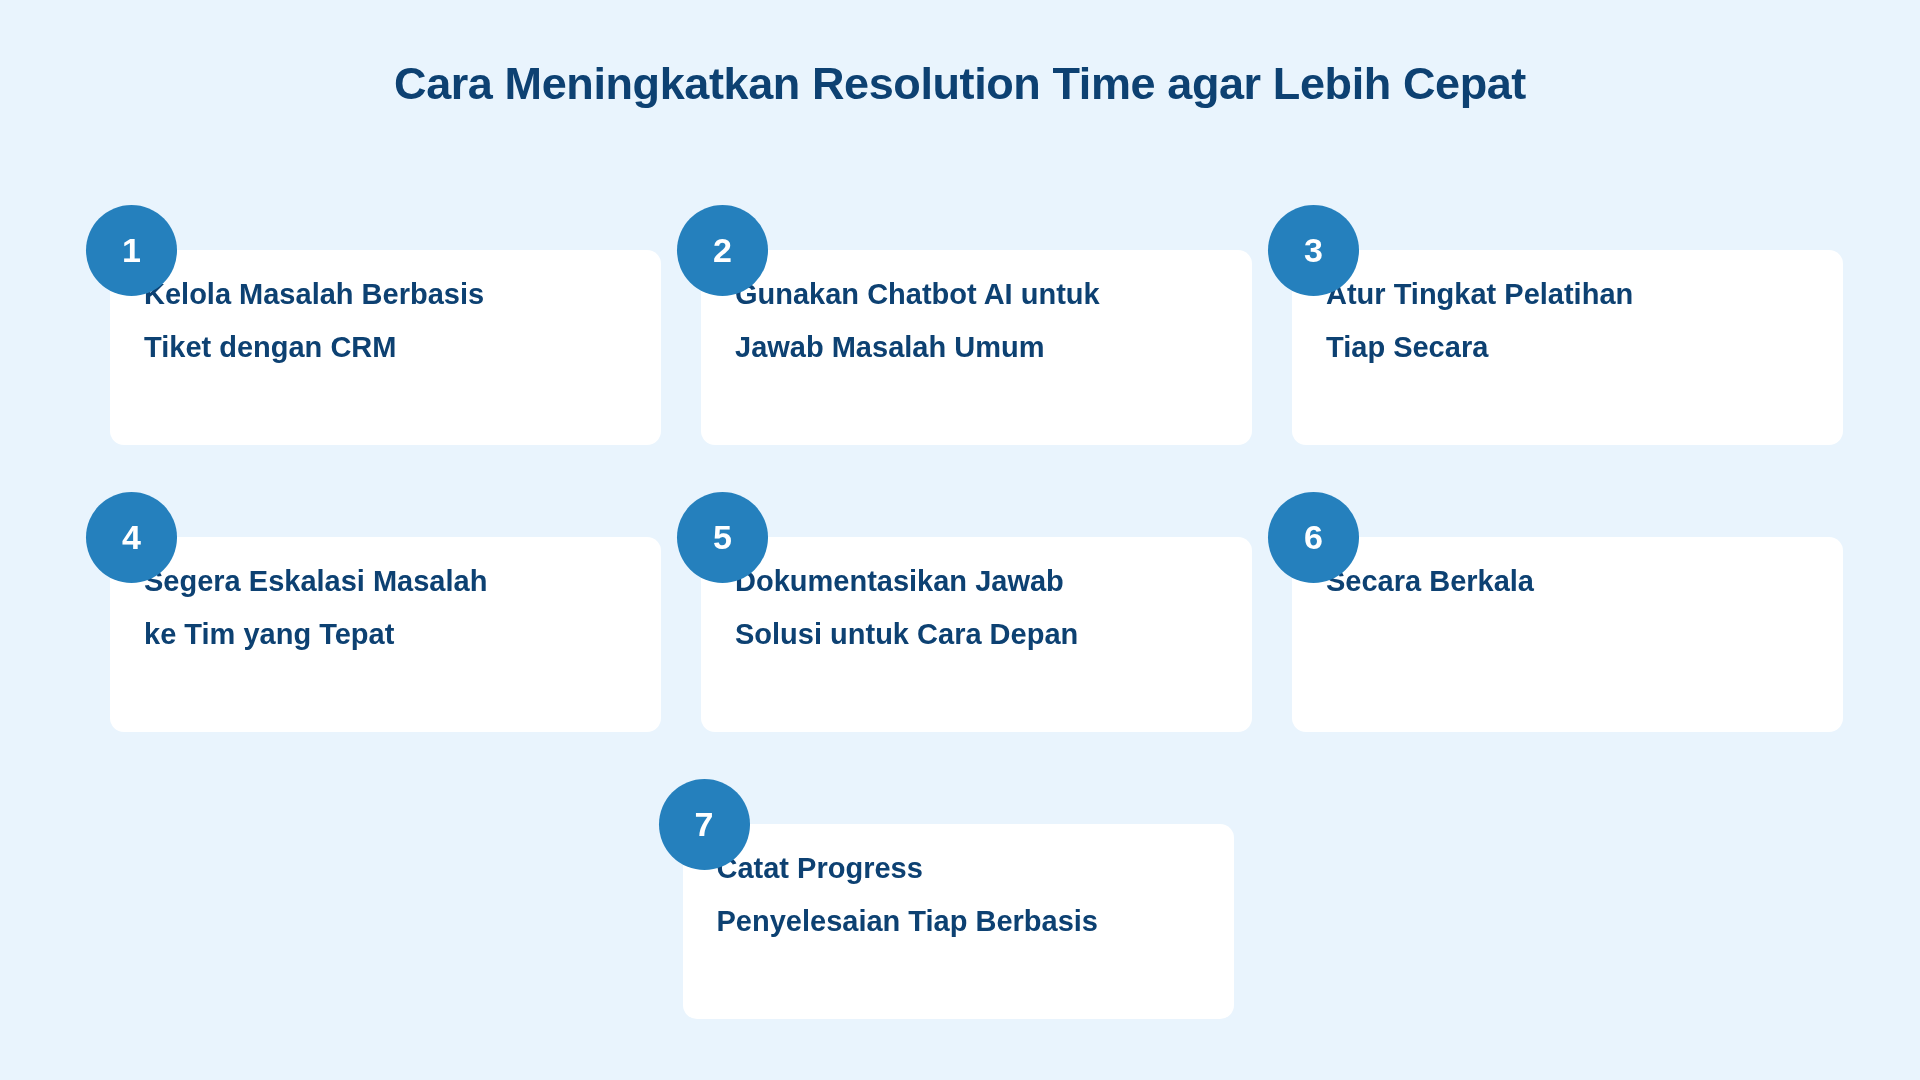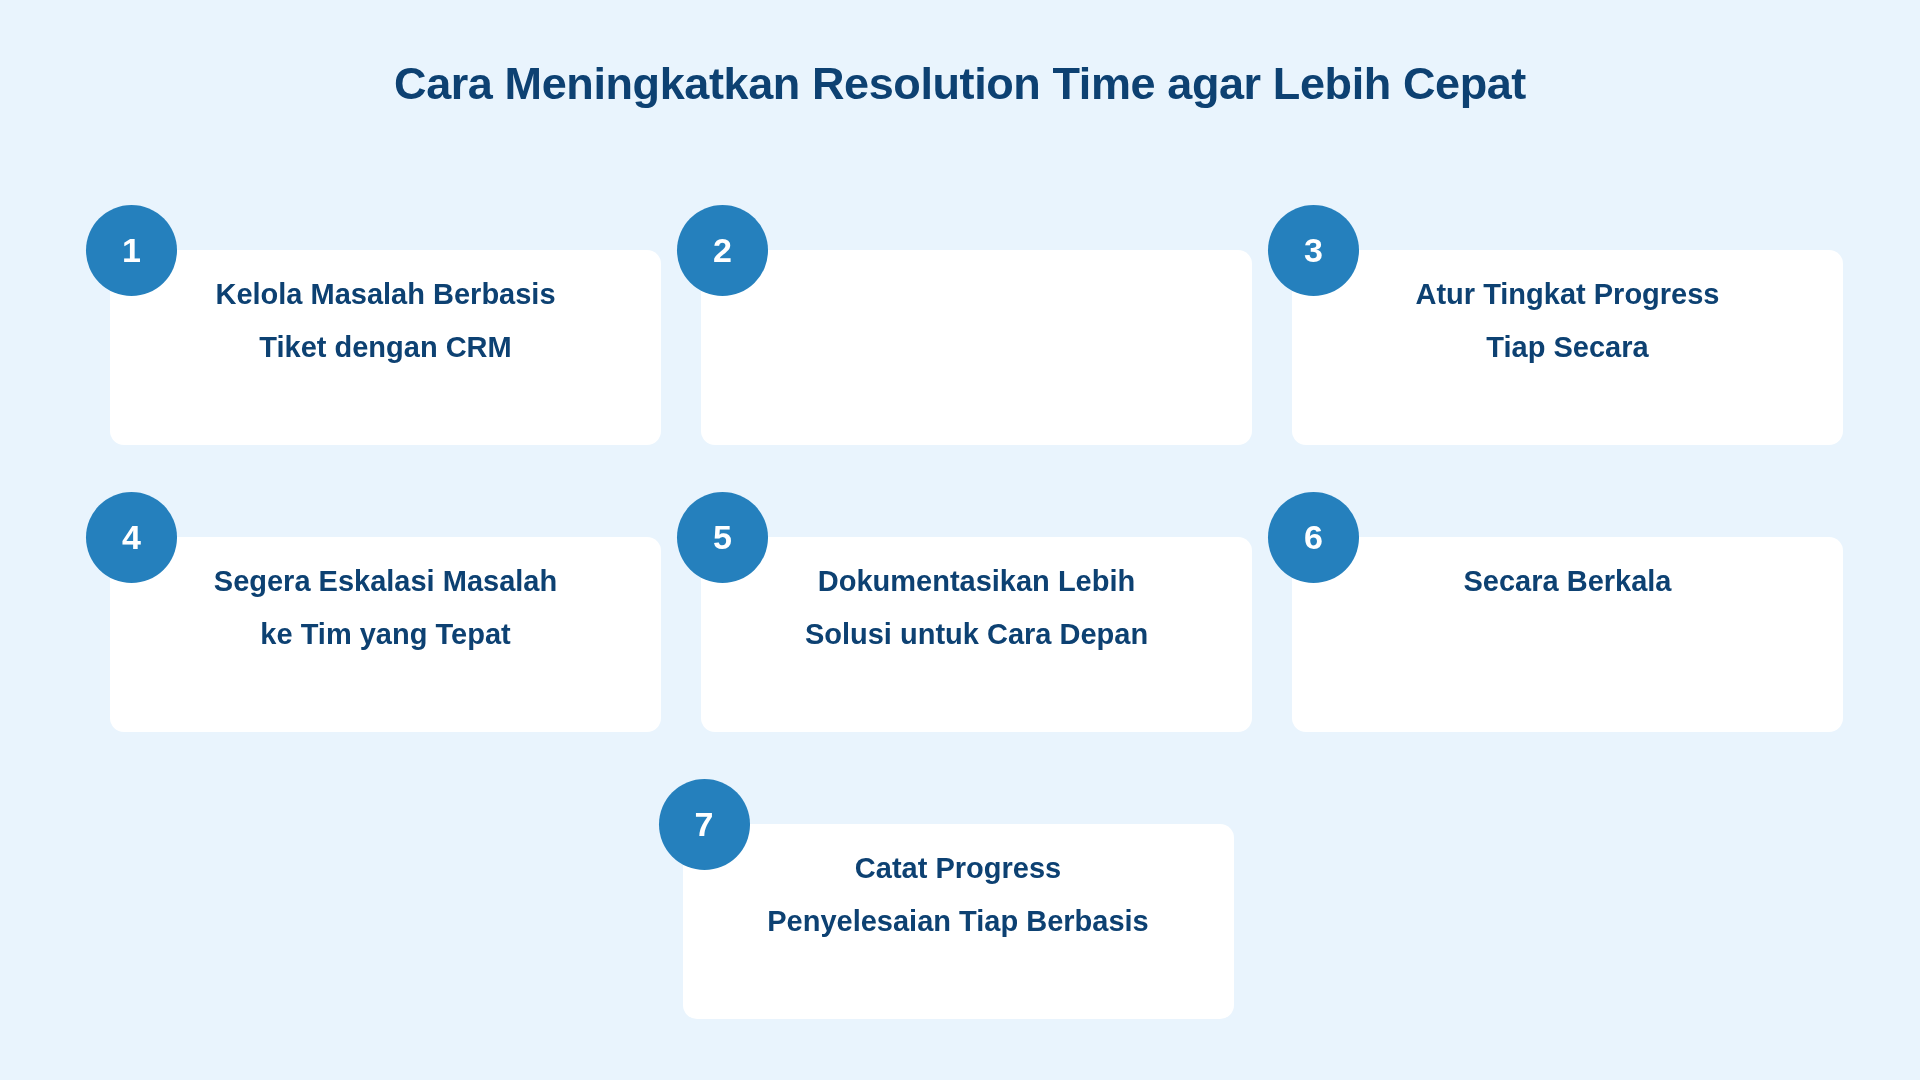--- a/index.html
+++ b/index.html
@@ -66,21 +66,21 @@
     color:#ffffff;
     font-size:34px;
     font-weight:bold;
     z-index:3;
     letter-spacing:0px;
   }
   .card-text {
     position:absolute;
     left:0; right:0;
     top:63px;
-    text-align:center;
+    text-align:left;
     color:#0d4172;
     font-size:29px;
     font-weight:bold;
     line-height:53px;
     padding:0 34px;
     z-index:2;
   }
   .card-text .ln { display:block; }
 </style>
 </head>
@@ -99,27 +99,31 @@
         <div class="badge">1</div>
         <div class="card-text">
           <span class="ln">Kelola Masalah Berbasis</span>
           <span class="ln">Tiket dengan CRM</span>
         </div>
       </div>
 
       <div class="card-wrap">
         <div class="card"></div>
         <div class="badge">2</div>
+        <div class="card-text">
+          <span class="ln">Gunakan Chatbot AI untuk</span>
+          <span class="ln">Jawab Masalah Umum</span>
+        </div>
       </div>
 
       <div class="card-wrap">
         <div class="card"></div>
         <div class="badge">3</div>
         <div class="card-text">
-          <span class="ln">Atur Tingkat Progress</span>
+          <span class="ln">Atur Tingkat Pelatihan</span>
           <span class="ln">Tiap Secara</span>
         </div>
       </div>
 
     </div>
 
     <div class="row">
 
       <div class="card-wrap">
         <div class="card"></div>
@@ -127,21 +131,21 @@
         <div class="card-text">
           <span class="ln">Segera Eskalasi Masalah</span>
           <span class="ln">ke Tim yang Tepat</span>
         </div>
       </div>
 
       <div class="card-wrap">
         <div class="card"></div>
         <div class="badge">5</div>
         <div class="card-text">
-          <span class="ln">Dokumentasikan Lebih</span>
+          <span class="ln">Dokumentasikan Jawab</span>
           <span class="ln">Solusi untuk Cara Depan</span>
         </div>
       </div>
 
       <div class="card-wrap">
         <div class="card"></div>
         <div class="badge">6</div>
         <div class="card-text">
           <span class="ln">Secara Berkala</span>
         </div>

